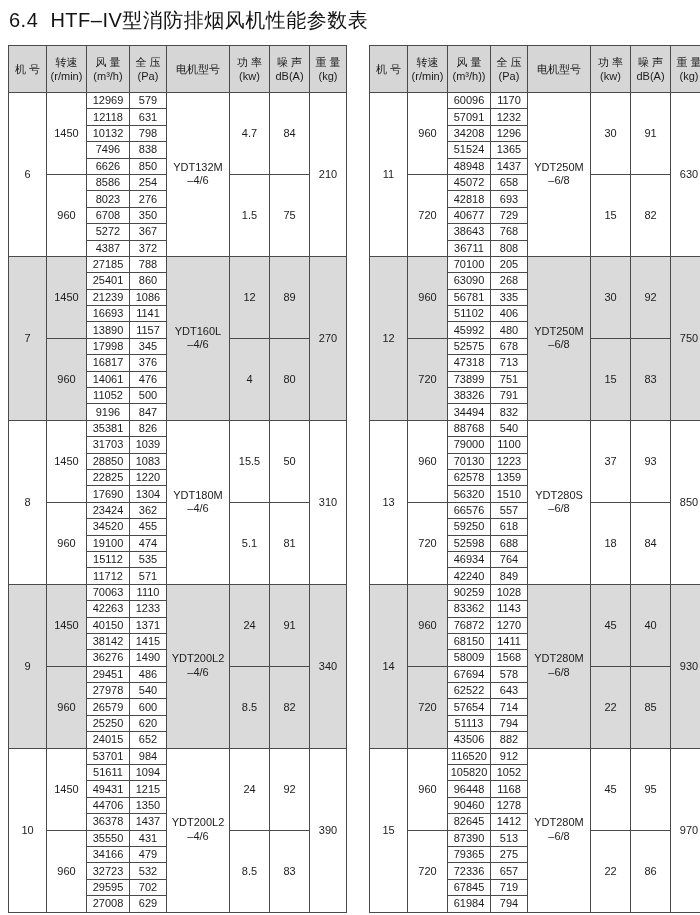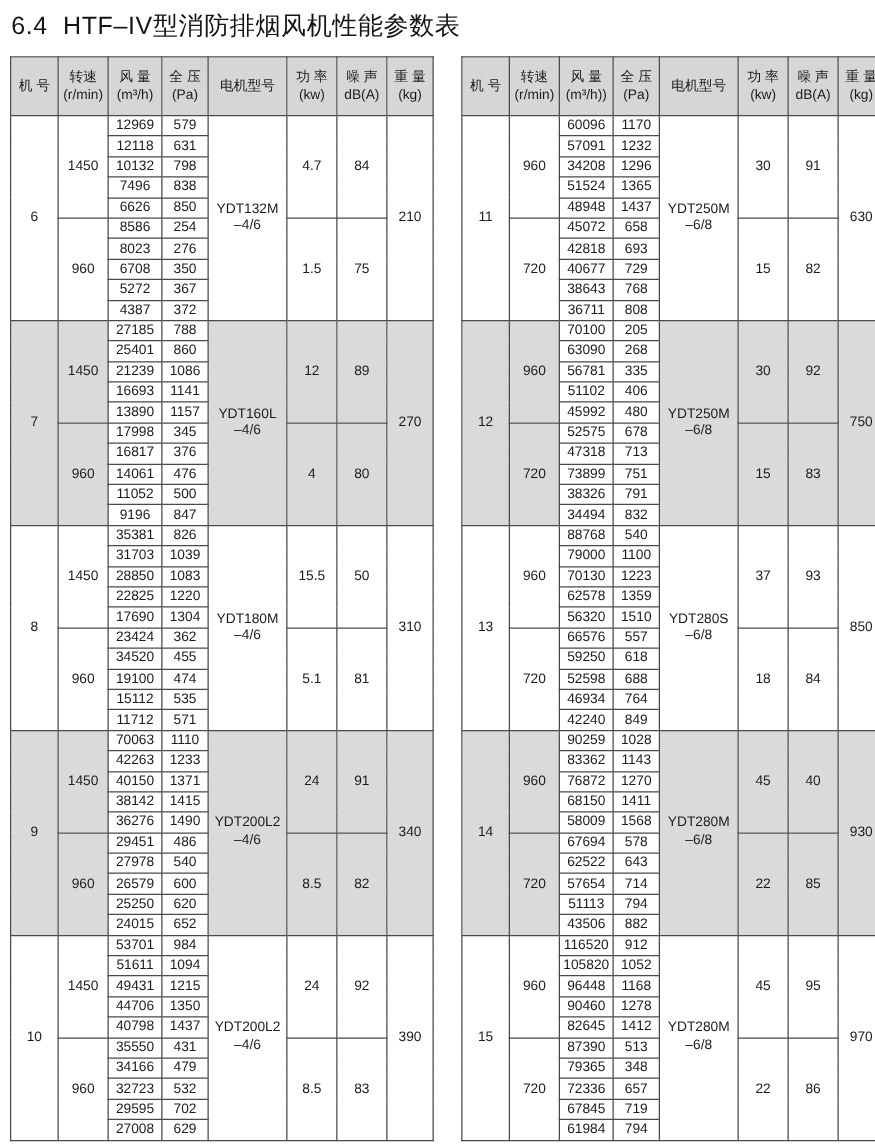--- a/index.html
+++ b/index.html
@@ -284,21 +284,21 @@
           </tr>
           <tr>
             <td class="wcell">49431</td>
             <td class="wcell">1215</td>
           </tr>
           <tr>
             <td class="wcell">44706</td>
             <td class="wcell">1350</td>
           </tr>
           <tr>
-            <td class="wcell">40798</td>
+            <td class="wcell">36378</td>
             <td class="wcell">1437</td>
           </tr>
           <tr>
             <td rowspan="5">960</td>
             <td class="wcell">35550</td>
             <td class="wcell">431</td>
             <td rowspan="5">8.5</td>
             <td rowspan="5">83</td>
           </tr>
           <tr>
@@ -578,21 +578,21 @@
           </tr>
           <tr>
             <td rowspan="5">720</td>
             <td class="wcell">87390</td>
             <td class="wcell">513</td>
             <td rowspan="5">22</td>
             <td rowspan="5">86</td>
           </tr>
           <tr>
             <td class="wcell">79365</td>
-            <td class="wcell">348</td>
+            <td class="wcell">275</td>
           </tr>
           <tr>
             <td class="wcell">72336</td>
             <td class="wcell">657</td>
           </tr>
           <tr>
             <td class="wcell">67845</td>
             <td class="wcell">719</td>
           </tr>
           <tr>

